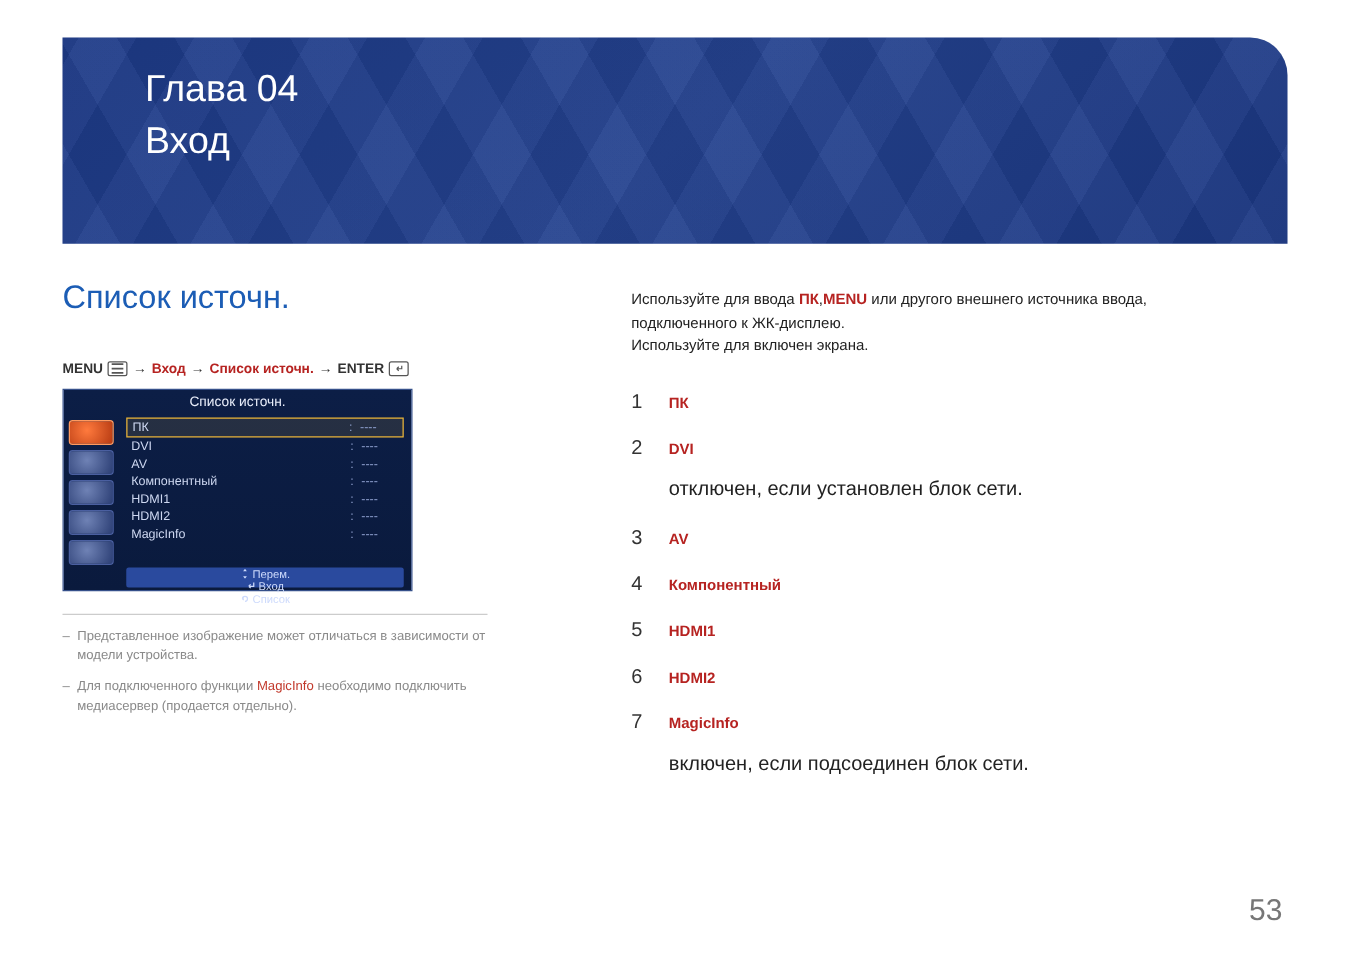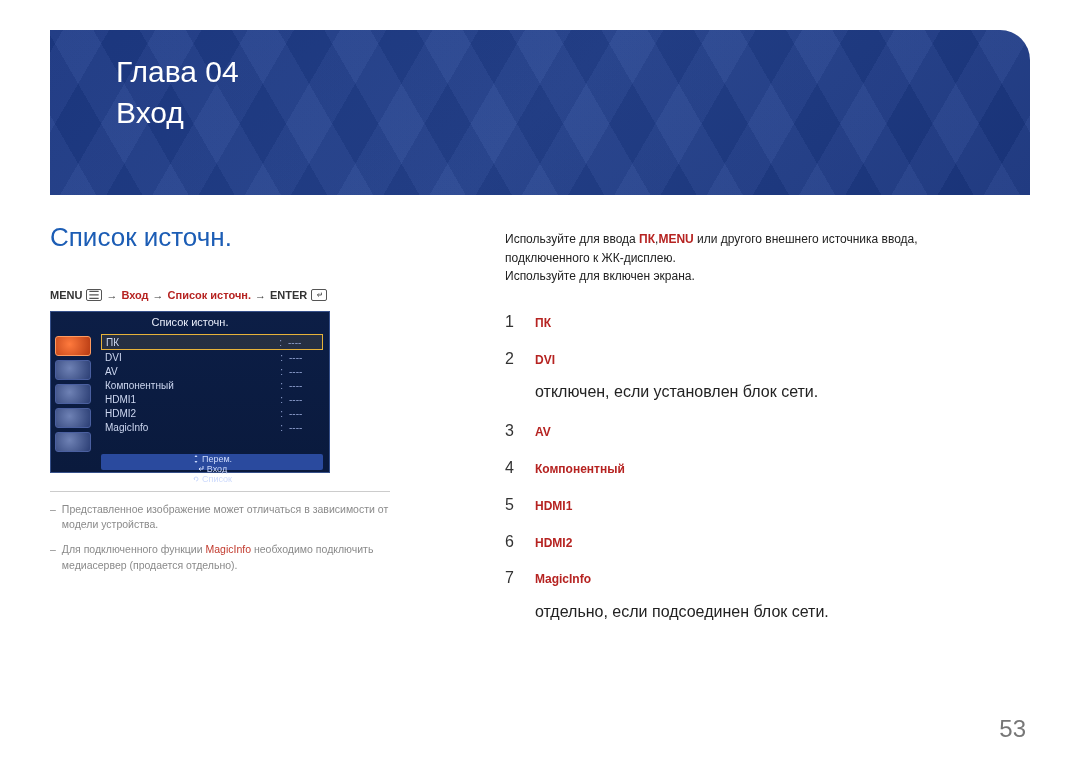--- a/index.html
+++ b/index.html
@@ -341,19 +341,19 @@
           <span class="list-label">HDMI1</span>
         </div>
         <div class="list-row">
           <span class="list-num">6</span>
           <span class="list-label">HDMI2</span>
         </div>
         <div class="list-row">
           <span class="list-num">7</span>
           <span class="list-label">MagicInfo</span>
         </div>
-        <div class="list-note">отдельно, если подсоединен блок сети.</div>
+        <div class="list-note">включен, если подсоединен блок сети.</div>
       </div>
     </div>
   </div>
 
   <div class="page-num">53</div>
 </div>
 
 </body></html>

